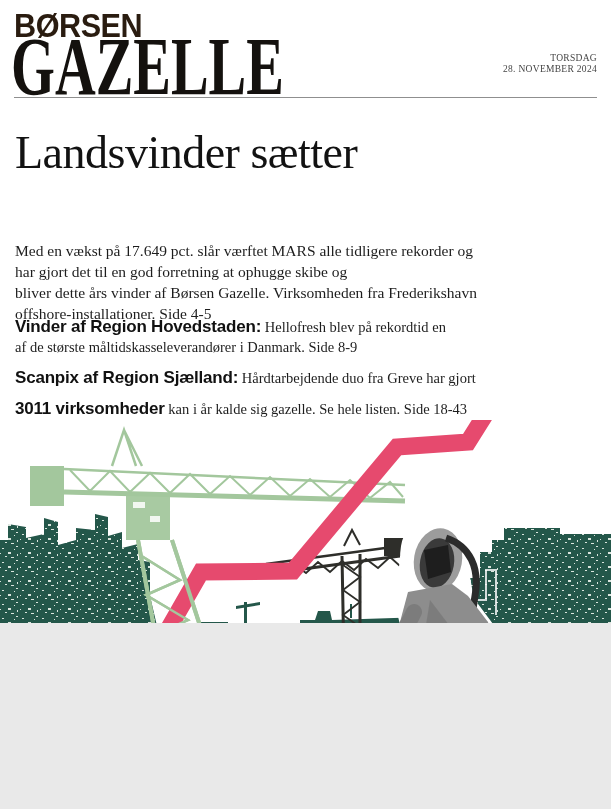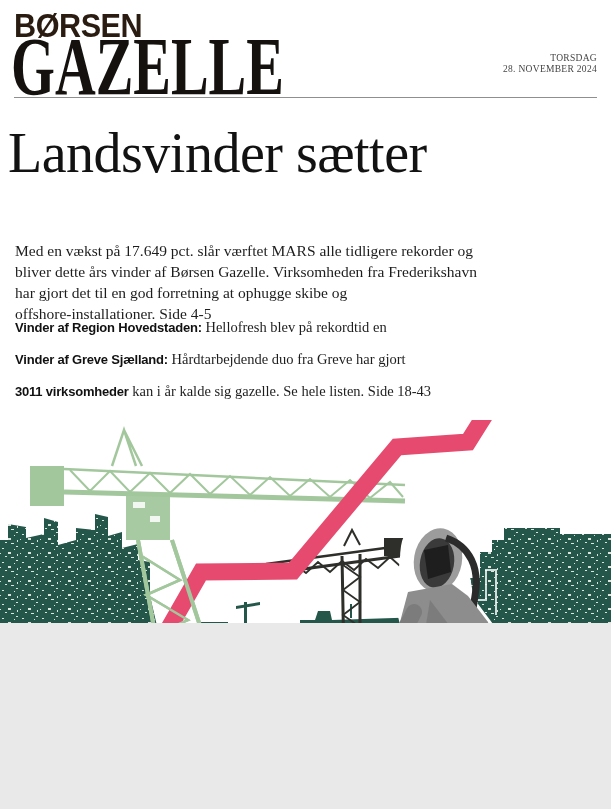--- a/index.html
+++ b/index.html
@@ -22,33 +22,33 @@
     transform:scaleX(.68);transform-origin:left top;letter-spacing:0px;
   }
   .dateline{
     position:absolute;right:14px;top:53px;text-align:right;
     font-family:Liberation Serif, serif;
     font-size:9.5px;line-height:11px;color:#454545;letter-spacing:.3px;
   }
   .rule{position:absolute;left:14px;right:14px;top:97px;height:1px;background:#8f8f8f;}
   
   .headline{
-    position:absolute;left:8px;top:128px;
-    font-size:56px;line-height:50px;color:#121212;letter-spacing:-.5px;
+    position:absolute;left:15px;top:128px;
+    font-size:46px;line-height:50px;color:#121212;letter-spacing:-.5px;
   }
   .lead{
     position:absolute;left:15px;top:240px;width:470px;
     font-size:15.5px;line-height:21px;color:#1d1d1d;
   }
   .lead span{display:block;}
   .briefs{position:absolute;left:15px;top:317px;width:470px;font-size:14.5px;line-height:20px;color:#1d1d1d;}
   .brief{margin-bottom:11px;}
   .brief b{
     font-family:"Liberation Sans","DejaVu Sans",sans-serif;
-    font-weight:700;font-size:13px;letter-spacing:-.2px;color:#111;
+    font-weight:700;font-size:17px;letter-spacing:-.2px;color:#111;
   }
   .brief .l2{display:block;}
   
   .illo{position:absolute;left:0;top:420px;width:611px;height:389px;}
   .credit{
     position:absolute;right:10px;top:798px;width:300px;text-align:right;
     font-size:6px;font-style:italic;color:#222;letter-spacing:0px;
   }
 </style>
 </head>
@@ -63,32 +63,33 @@
     <span>28. NOVEMBER 2024</span>
   </div>
   <div class="rule"></div>
 
   <div class="headline">
     <span>Landsvinder sætter</span><br>
   </div>
 
   <div class="lead">
     <span>Med en vækst på 17.649 pct. slår værftet MARS alle tidligere rekorder og</span>
+    <span>har gjort det til en god forretning at ophugge skibe og</span>
     <span>bliver dette års vinder af Børsen Gazelle. Virksomheden fra Frederikshavn</span>
-    <span>har gjort det til en god forretning at ophugge skibe og</span>
     <span>offshore-installationer. Side 4-5</span>
   </div>
 
   <div class="briefs">
     <div class="brief">
       <b>Vinder af Region Hovedstaden:</b>
       <span>Hellofresh blev på rekordtid en</span>
+      <span class="l2">af de største måltidskasseleverandører i Danmark. Side 8-9</span>
     </div>
     <div class="brief">
-      <b>Vinder af Greve Sjælland:</b>
+      <b>Scanpix af Region Sjælland:</b>
       <span>Hårdtarbejdende duo fra Greve har gjort</span>
     </div>
     <div class="brief">
       <b>3011 virksomheder</b>
       <span>kan i år kalde sig gazelle. Se hele listen. Side 18-43</span>
       <span class="l2"></span>
     </div>
   </div>
 
   <svg class="illo" viewBox="0 420 611 389">

